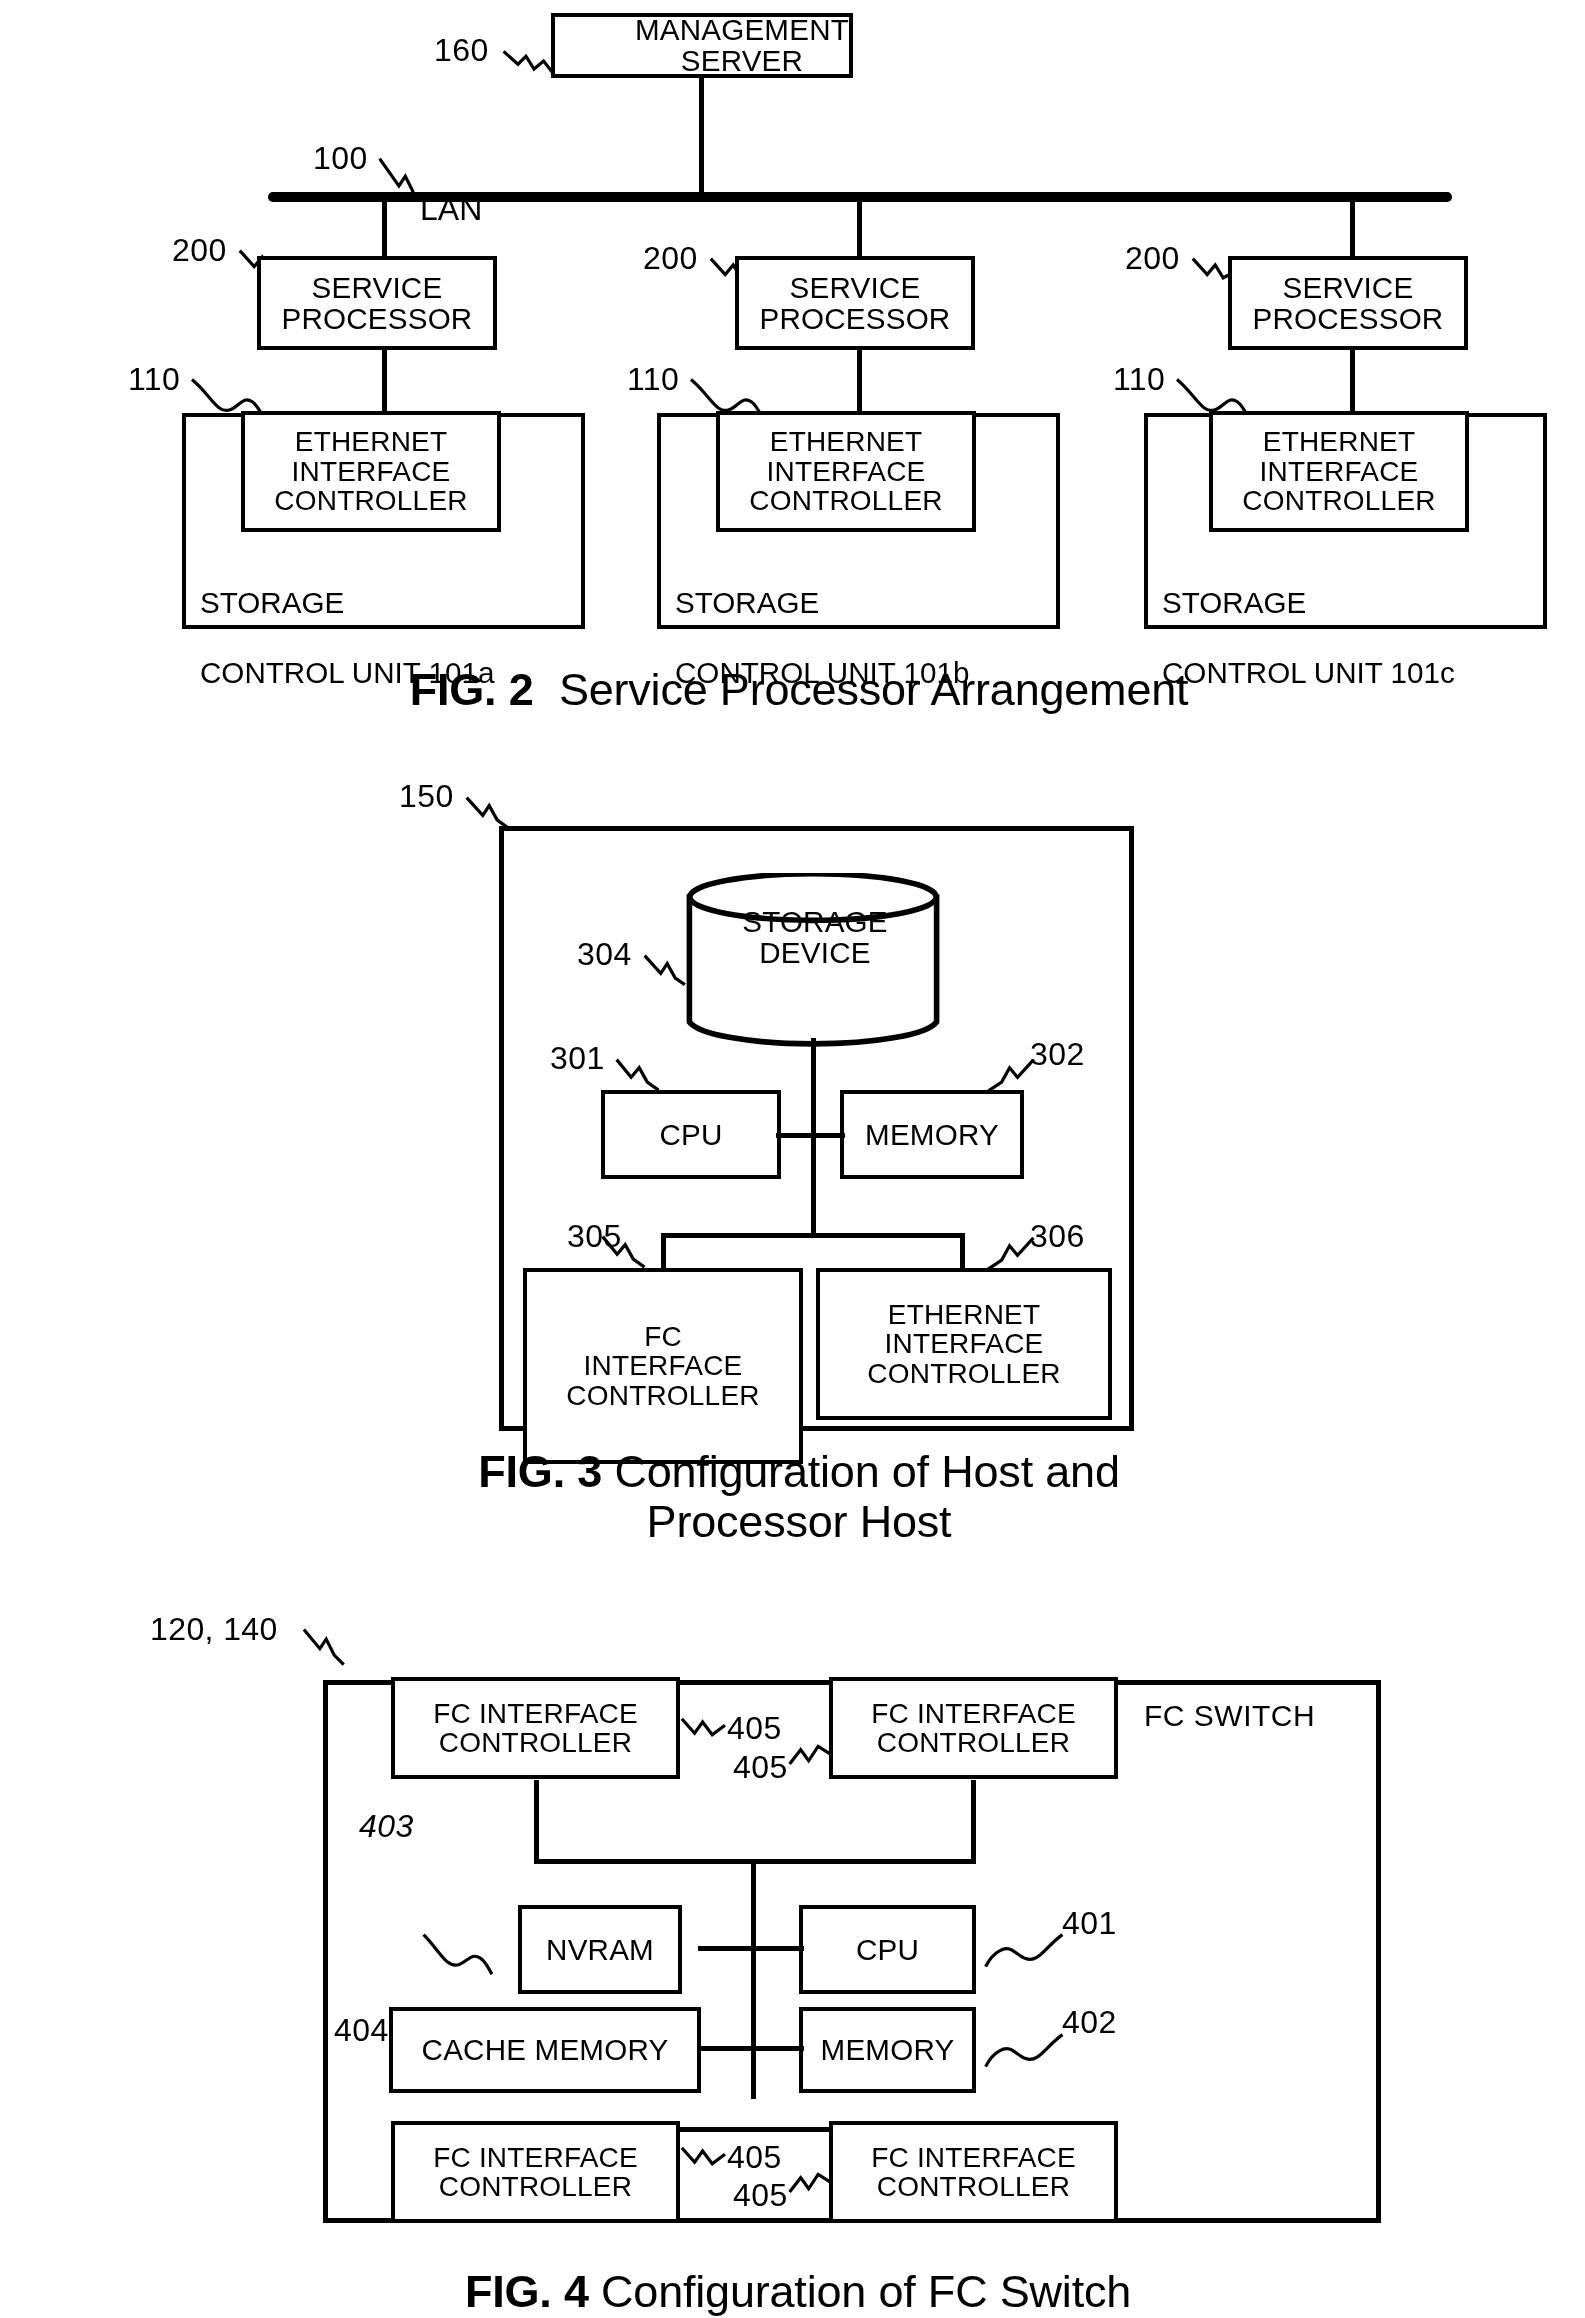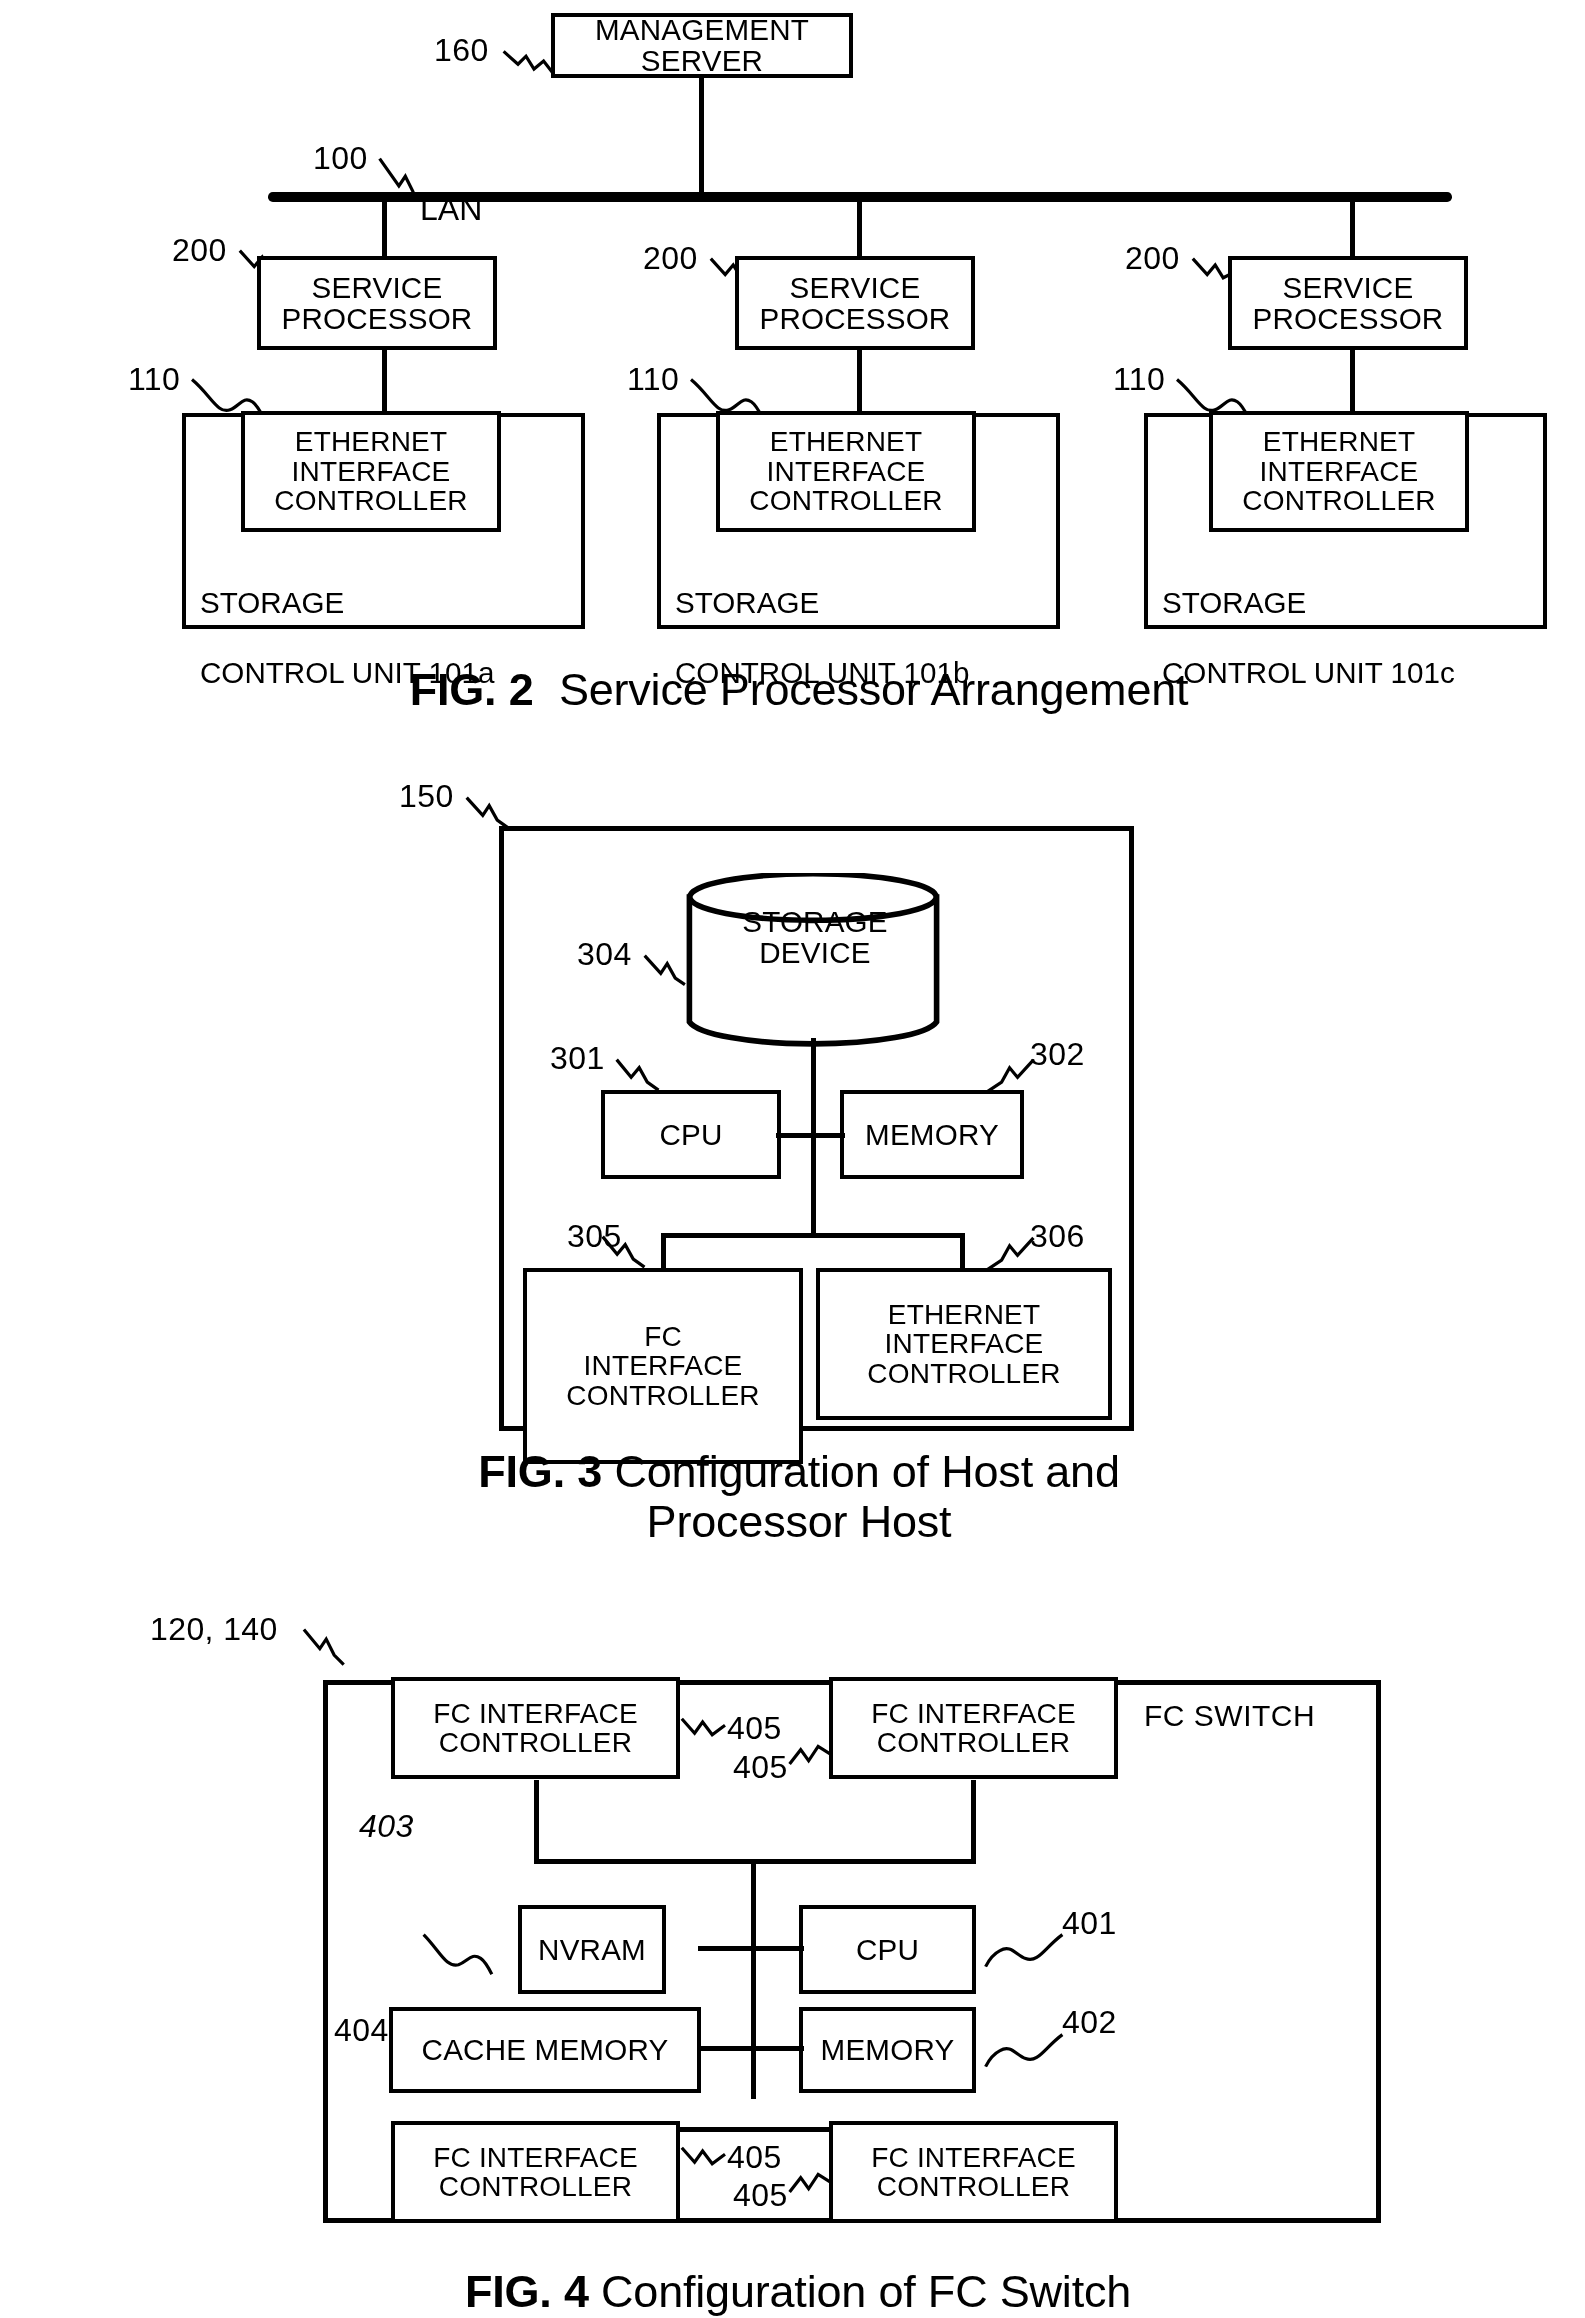--- a/index.html
+++ b/index.html
@@ -47,21 +47,21 @@
 
   <div>
 
     <div class="lbl refnum" style="left:434px;top:34px;">160</div>
     <div class="sq" style="left:502px;top:48px;">
       <svg width="56" height="34" viewBox="0 0 70 42">
           <path d="M2 4 L20 20 L30 10 L40 26 L52 16 L66 34" fill="none" stroke="#000" stroke-width="4"></path>
         </svg>
     </div>
 
-    <div class="box" style="left:551px;top:12.8px;width:302px;height:65px;">
+    <div class="box" style="left:551px;top:12.8px;width:302px;height:65px;justify-content:flex-end;">
       <span class="ctext boxtxt">MANAGEMENT
 SERVER</span>
     </div>
 
     <div class="line vline" style="left:699px;top:78px;height:120px;"></div>
 
     <div class="lbl refnum" style="left:313px;top:142px;">100</div>
     <div class="sq" style="left:378px;top:157px;">
       <svg width="45" height="45" viewBox="0 0 56 56">
           <path d="M2 2 L26 36 L34 24 L44 44" fill="none" stroke="#000" stroke-width="4"></path>
@@ -298,21 +298,21 @@
 
     <div class="line vline" style="left:751px;top:1859px;height:240px;"></div>
 
     <div class="lbl refnum" style="left:359px;top:1810px;font-style:italic;">403</div>
     <div class="sq" style="left:422px;top:1933px;">
       <svg width="73" height="46" viewBox="0 0 92 58">
           <path d="M2 2 C22 22 30 44 46 40 C58 36 62 24 74 32 C80 36 84 44 88 52" fill="none" stroke="#000" stroke-width="4"></path>
         </svg>
     </div>
 
-    <div class="box" style="left:518px;top:1905px;width:148px;height:89px;">
+    <div class="box" style="left:518px;top:1905px;width:164px;height:89px;">
       <span class="boxtxt">NVRAM</span>
     </div>
     <div class="line hline" style="left:698px;top:1946px;width:56px;"></div>
 
     <div class="lbl refnum" style="left:1062px;top:1907px;">401</div>
     <div class="sq" style="left:984px;top:1933px;">
       <svg width="80" height="40" viewBox="0 0 100 50">
           <path d="M98 2 C76 18 68 38 52 32 C40 28 34 14 20 22 C12 26 6 34 2 42" fill="none" stroke="#000" stroke-width="4"></path>
         </svg>
     </div>

